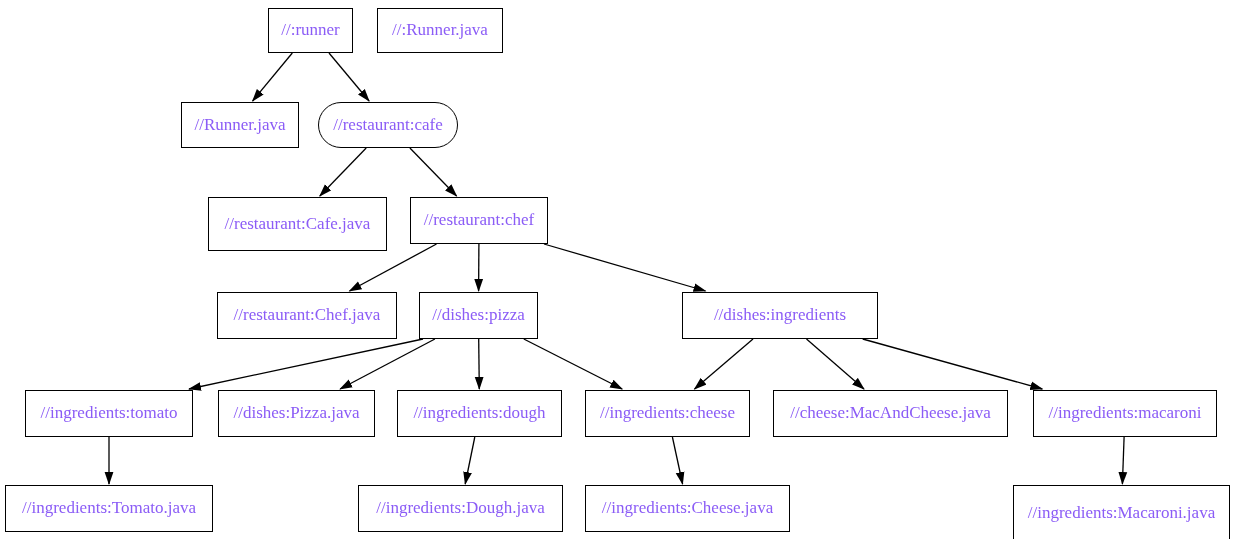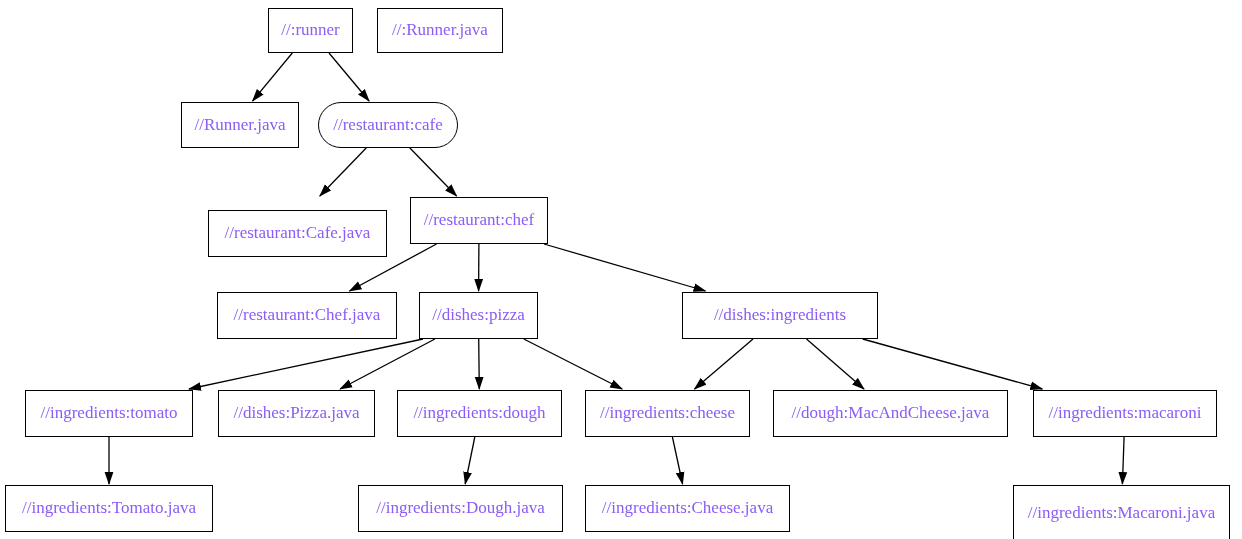--- a/index.html
+++ b/index.html
@@ -77,21 +77,21 @@
       </div>
       <div class="node" style="left: 377px; top: 8px; width: 126px; height: 45px;">
         <span>//:Runner.java</span>
       </div>
       <div class="node" style="left: 175px; top: 102px; width: 118px; height: 46px; margin-left: 6px;">
         <span>//Runner.java</span>
       </div>
       <div class="node" style="left: 318px; top: 102px; width: 140px; height: 46px; border-radius: 23px;">
         <span>//restaurant:cafe</span>
       </div>
-      <div class="node" style="left: 208px; top: 210px; width: 179px; height: 47px;">
+      <div class="node" style="left: 208px; top: 197px; width: 179px; height: 54px;">
         <span>//restaurant:Cafe.java</span>
       </div>
       <div class="node" style="left: 410px; top: 197px; width: 138px; height: 47px;">
         <span>//restaurant:chef</span>
       </div>
       <div class="node" style="left: 217px; top: 292px; width: 180px; height: 47px;">
         <span>//restaurant:Chef.java</span>
       </div>
       <div class="node" style="left: 419px; top: 292px; width: 119px; height: 47px; text-align: right;">
         <span>//dishes:pizza</span>
@@ -105,21 +105,21 @@
       <div class="node" style="left: 218px; top: 390px; width: 157px; height: 47px;">
         <span>//dishes:Pizza.java</span>
       </div>
       <div class="node" style="left: 397px; top: 390px; width: 165px; height: 47px;">
         <span>//ingredients:dough</span>
       </div>
       <div class="node" style="left: 585px; top: 390px; width: 165px; height: 47px;">
         <span>//ingredients:cheese</span>
       </div>
       <div class="node" style="left: 773px; top: 390px; width: 235px; height: 47px;">
-        <span>//dough:MacAndCheese.java</span>
+        <span>//cheese:MacAndCheese.java</span>
       </div>
       <div class="node" style="left: 1033px; top: 390px; width: 184px; height: 47px;">
         <span>//ingredients:macaroni</span>
       </div>
       <div class="node" style="left: 5px; top: 485px; width: 208px; height: 47px;">
         <span>//ingredients:Tomato.java</span>
       </div>
       <div class="node" style="left: 358px; top: 485px; width: 205px; height: 47px;">
         <span>//ingredients:Dough.java</span>
       </div>

